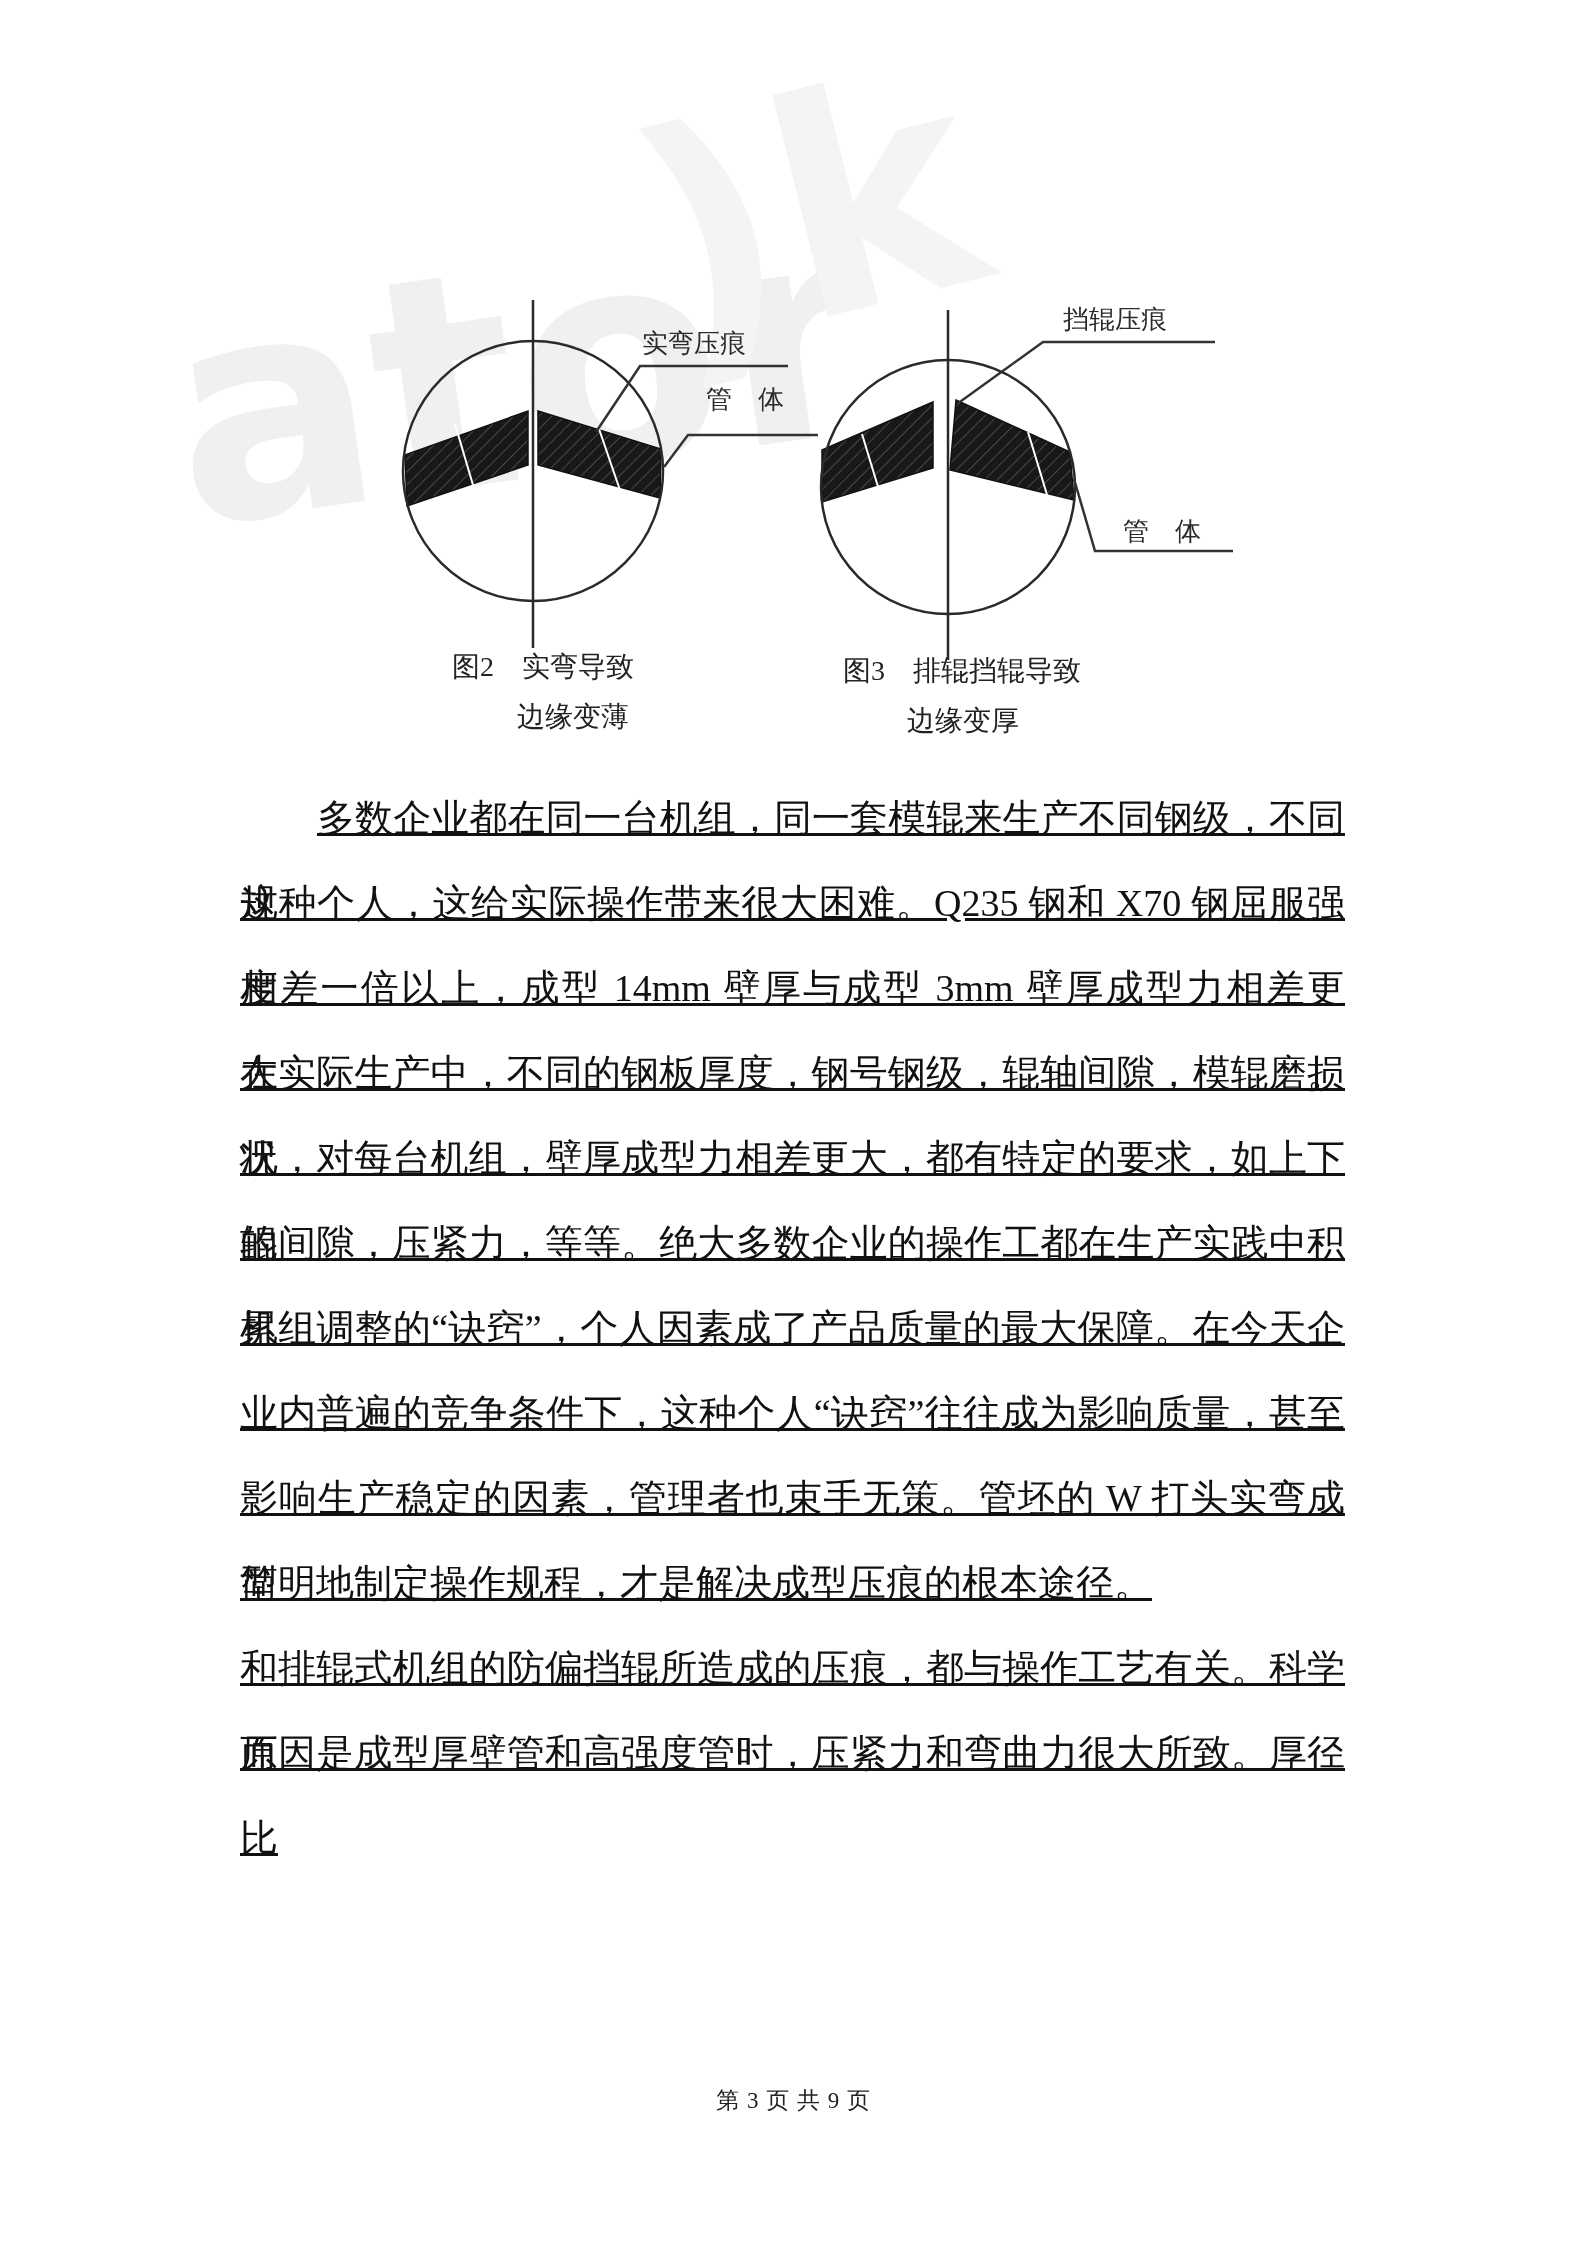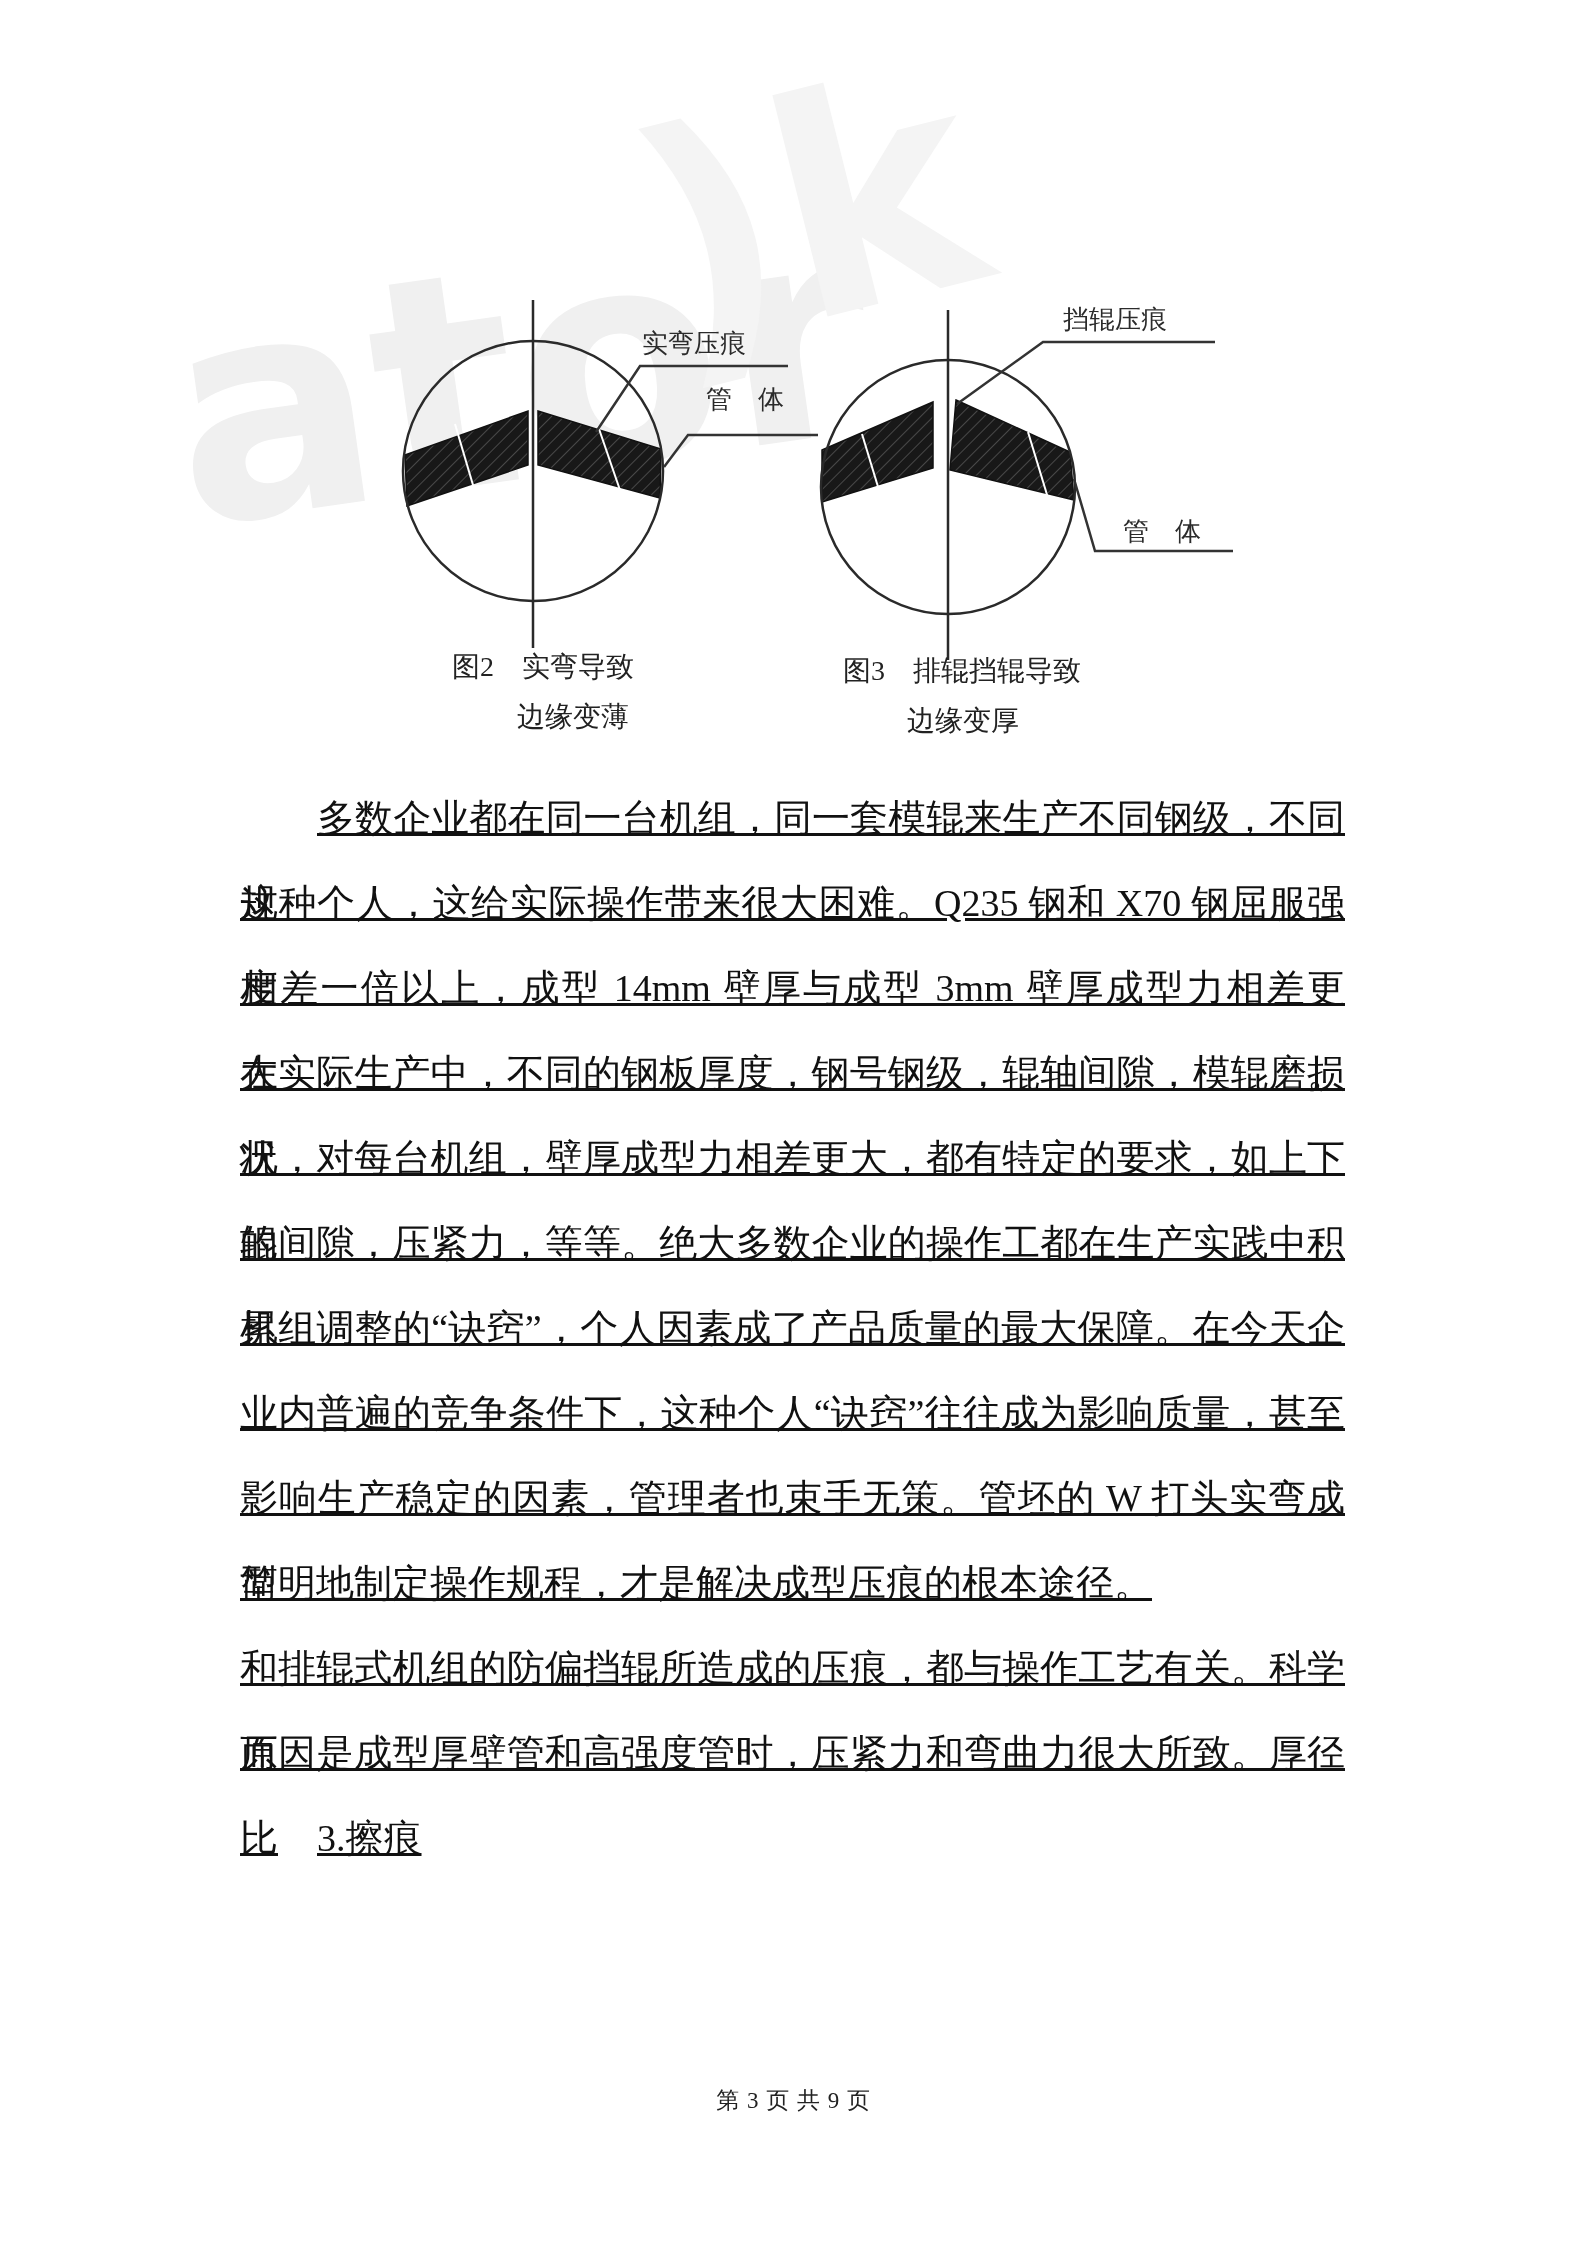--- a/index.html
+++ b/index.html
@@ -118,16 +118,15 @@
   <div class="bline j">相差一倍以上，成型 14mm 壁厚与成型 3mm 壁厚成型力相差更大。</div>
   <div class="bline j">在实际生产中，不同的钢板厚度，钢号钢级，辊轴间隙，模辊磨损状</div>
   <div class="bline j">况，对每台机组，壁厚成型力相差更大，都有特定的要求，如上下辊</div>
   <div class="bline j">的间隙，压紧力，等等。绝大多数企业的操作工都在生产实践中积累</div>
   <div class="bline j">机组调整的“诀窍”，个人因素成了产品质量的最大保障。在今天企</div>
   <div class="bline j">业内普遍的竞争条件下，这种个人“诀窍”往往成为影响质量，甚至</div>
   <div class="bline j">影响生产稳定的因素，管理者也束手无策。管坯的 W 打头实弯成型</div>
   <div class="bline">简明地制定操作规程，才是解决成型压痕的根本途径。</div>
   <div class="bline j">和排辊式机组的防偏挡辊所造成的压痕，都与操作工艺有关。科学而</div>
   <div class="bline j">原因是成型厚壁管和高强度管时，压紧力和弯曲力很大所致。厚径比</div>
-  <div class="bline indent">3.擦痕</div>
 </div>
 
 <div id="footer">第 3 页 共 9 页</div>
 
 </body></html>

